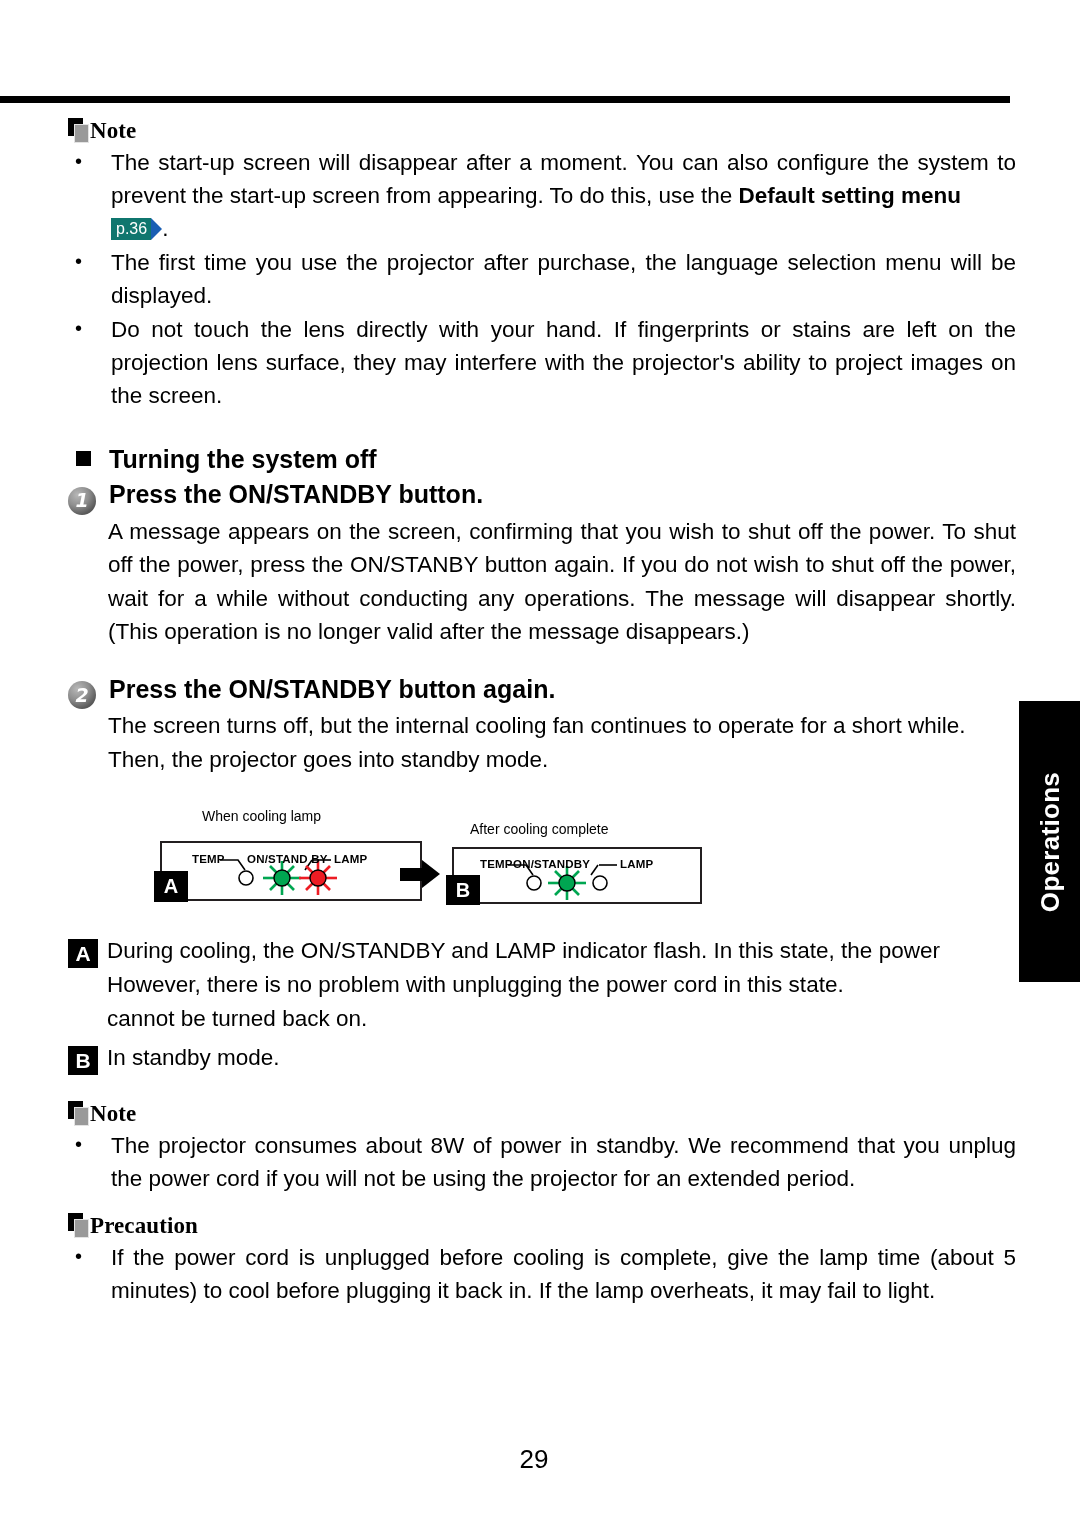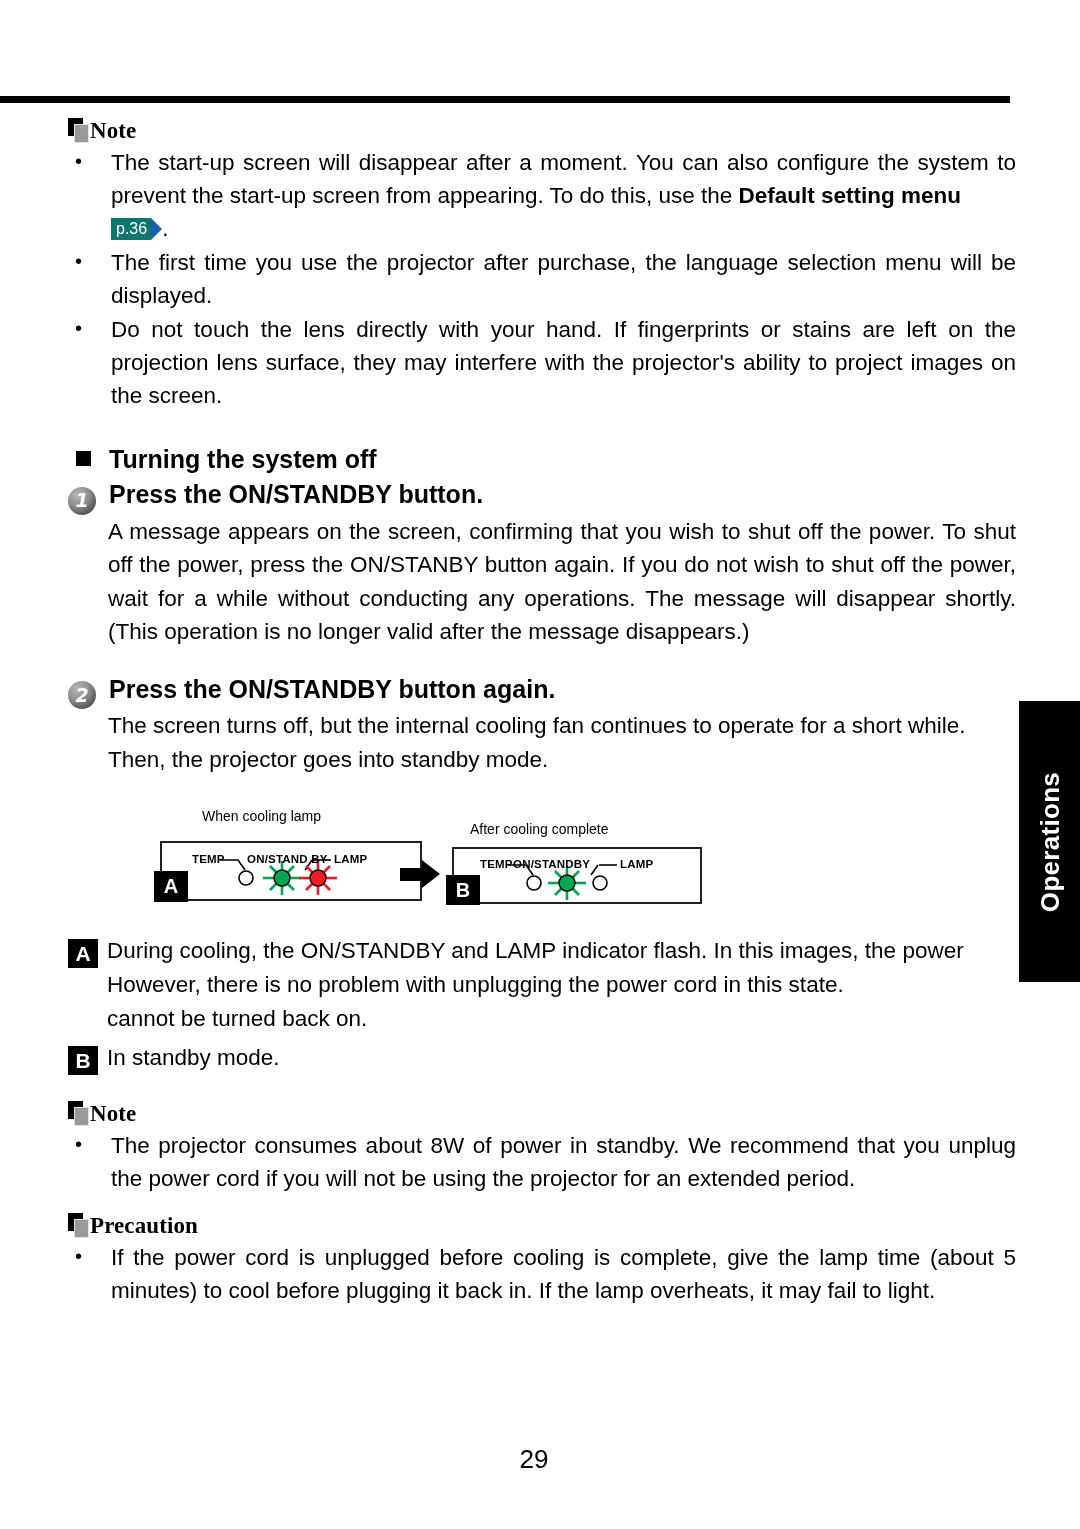--- a/index.html
+++ b/index.html
@@ -435,21 +435,21 @@
       </svg>
       <div class="led-labels" style="left:330px; top:50px;">TEMP</div>
       <div class="led-labels" style="left:363px; top:50px;">ON/STANDBY</div>
       <div class="led-labels" style="left:470px; top:50px;">LAMP</div>
       <div class="tag tag-b">B</div>
     </div>
 
     <div class="callouts">
       <div class="callout-row">
         <span class="cbox">A</span>
-        <span class="ctext">During cooling, the ON/STANDBY and LAMP indicator flash. In this images, the power</span>
+        <span class="ctext">During cooling, the ON/STANDBY and LAMP indicator flash. In this state, the power</span>
       </div>
       <div class="cindent">However, there is no problem with unplugging the power cord in this state.</div>
       <div class="cindent">cannot be turned back on.</div>
 
       <div class="callout-row" style="margin-top:6px">
         <span class="cbox">B</span>
         <span class="ctext nojust">In standby mode.</span>
       </div>
     </div>
 

